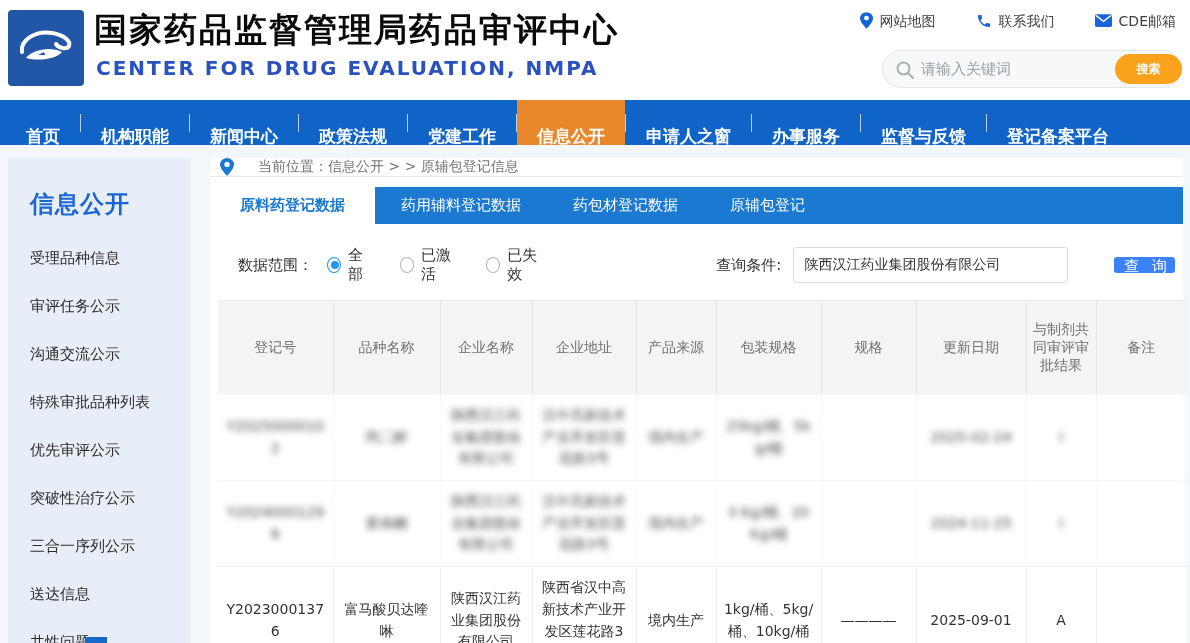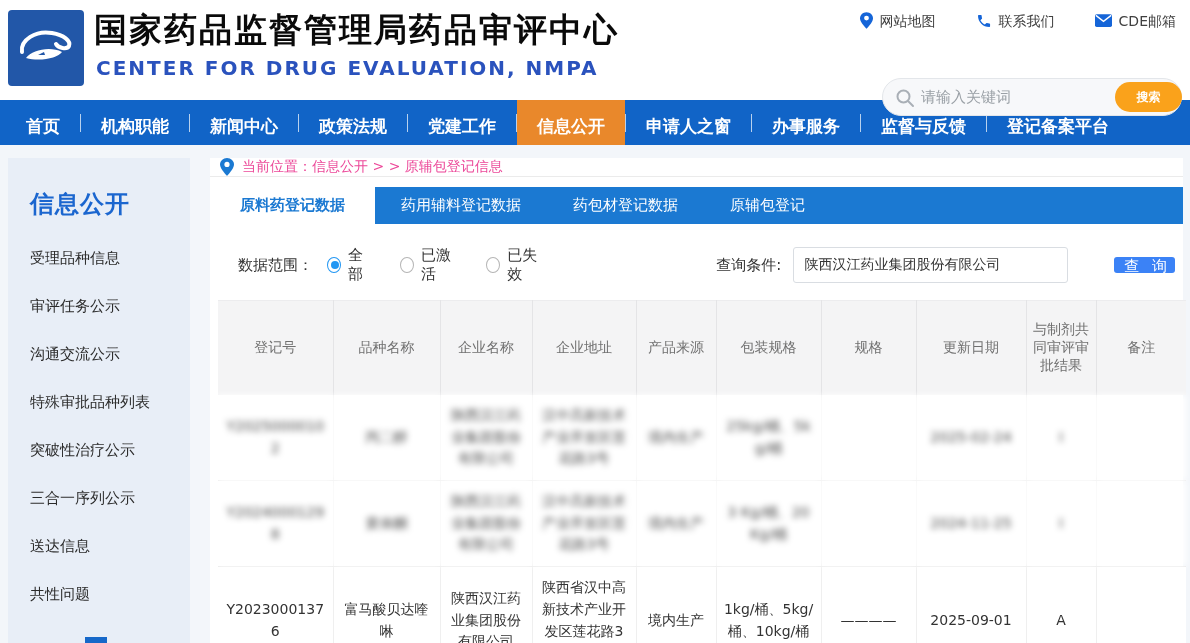--- a/index.html
+++ b/index.html
@@ -8,37 +8,37 @@
     position:relative; overflow:hidden; background:#f3f6fa;
     font-family:"DejaVu Sans", sans-serif; -webkit-font-smoothing:antialiased;
   }
   
   .header { position:relative; height:100px; background:#ffffff; }
   .logo { position:absolute; left:8px; top:10px; width:76px; height:76px; background:#2257a8; border-radius:4px; display:flex; align-items:center; justify-content:center; }
   .site-title { position:absolute; left:94px; top:8px; font-size:33px; font-weight:bold; color:#0a0a0a; letter-spacing:2px; white-space:nowrap; }
   .site-subtitle { position:absolute; left:96px; top:56px; font-size:20px; font-weight:bold; color:#2a52bd; letter-spacing:2px; white-space:nowrap; }
   .quick-links { position:absolute; right:14px; top:12px; display:flex; gap:40px; align-items:center; }
   .quick-link { display:flex; align-items:center; gap:7px; font-size:14px; color:#404040; cursor:pointer; }
-  .searchbar { position:absolute; right:8px; top:50px; width:300px; height:38px; background:#f7f8fa; border:1px solid #e3e6ea; border-radius:19px; display:flex; align-items:center;margin-top:28px; }
+  .searchbar { position:absolute; right:8px; top:50px; width:300px; height:38px; background:#f7f8fa; border:1px solid #e3e6ea; border-radius:19px; display:flex; align-items:center; }
   .searchbar input { flex:1; border:none; outline:none; background:transparent; font-size:15px; color:#333; padding-left:38px; font-family:inherit; }
   .searchbar input::placeholder { color:#9aa0a6; }
   .search-glass { position:absolute; left:12px; top:9px; }
   .search-btn { width:84px; height:30px; margin-right:-1px; border:none; border-radius:19px; background:#faa21b; color:#fff; font-size:12px; font-weight:bold; cursor:pointer; font-family:inherit; }
   
   .nav { height:45px; background:#1164c7; display:flex; align-items:stretch; padding-left:6px; }
-  .nav-item { color:#fff; font-size:17px; font-weight:bold; line-height:45px; padding:4px 20px; white-space:nowrap; cursor:pointer; }
+  .nav-item { color:#fff; font-size:17px; font-weight:bold; line-height:45px; padding:14px 20px; white-space:nowrap; cursor:pointer; }
   .nav-item.active { background:#e9882b; }
   .nav-sep { width:1px; height:18px; background:rgba(255,255,255,.7); align-self:center; }
   
   .sidebar { position:absolute; left:8px; top:158px; bottom:0; width:182px; background:#e8eef7; }
   .sidebar-title { padding:30px 0 14px 22px; font-size:24px; font-weight:bold; color:#1b66cf; letter-spacing:1px; }
   .sidebar-item { padding:0 0 0 22px; height:48px; line-height:48px; font-size:15px; color:#2b2b2b; cursor:pointer; white-space:nowrap; }
   
   .content { position:absolute; left:210px; top:158px; right:7px; bottom:0; background:#ffffff; display:flex; flex-direction:column; }
-  .breadcrumb { height:44px; display:flex; align-items:center; gap:8px; padding-left:10px; font-size:14px; color:#ec4899; border-bottom:1px solid #ebebeb; }
+  .breadcrumb { height:44px; display:flex; align-items:center; gap:24px; padding-left:10px; font-size:14px; color:#737373; border-bottom:1px solid #ebebeb; }
   
   .tabs { margin-top:10px; height:37px; background:#1b79d2; display:flex;text-align:right; }
   .tab { padding:0 26px; line-height:37px; font-size:15px; color:#fff; cursor:pointer; white-space:nowrap; }
   .tab.active { background:#ffffff; color:#1b79d2; font-weight:bold; padding:0 30px; }
   
   .filter-row { display:flex; align-items:center; padding:22px 8px 16px 28px; }
   .filter-label { font-size:15px; color:#333; margin-right:14px; white-space:nowrap; }
   .radio-group { display:flex; align-items:center; gap:26px; }
   .radio-opt { display:flex; align-items:center; gap:7px; font-size:15px; color:#333; cursor:pointer; }
   .radio-circle { width:16px; height:16px; border-radius:50%; border:1px solid #b5b5b5; background:#fff; position:relative; }
@@ -130,20 +130,21 @@
     <div class="nav-item">登记备案平台</div>
   </div>
 
 <div class="sidebar">
   <div class="sidebar-title">信息公开</div>
   <div>
       <div class="sidebar-item">受理品种信息</div>
       <div class="sidebar-item">审评任务公示</div>
       <div class="sidebar-item">沟通交流公示</div>
       <div class="sidebar-item">特殊审批品种列表</div>
+      <div class="sidebar-item">优先审评公示</div>
       <div class="sidebar-item">突破性治疗公示</div>
       <div class="sidebar-item">三合一序列公示</div>
       <div class="sidebar-item">送达信息</div>
       <div class="sidebar-item">共性问题</div>
     </div>
 </div>
 
 <div class="content">
 
   <div class="breadcrumb">

